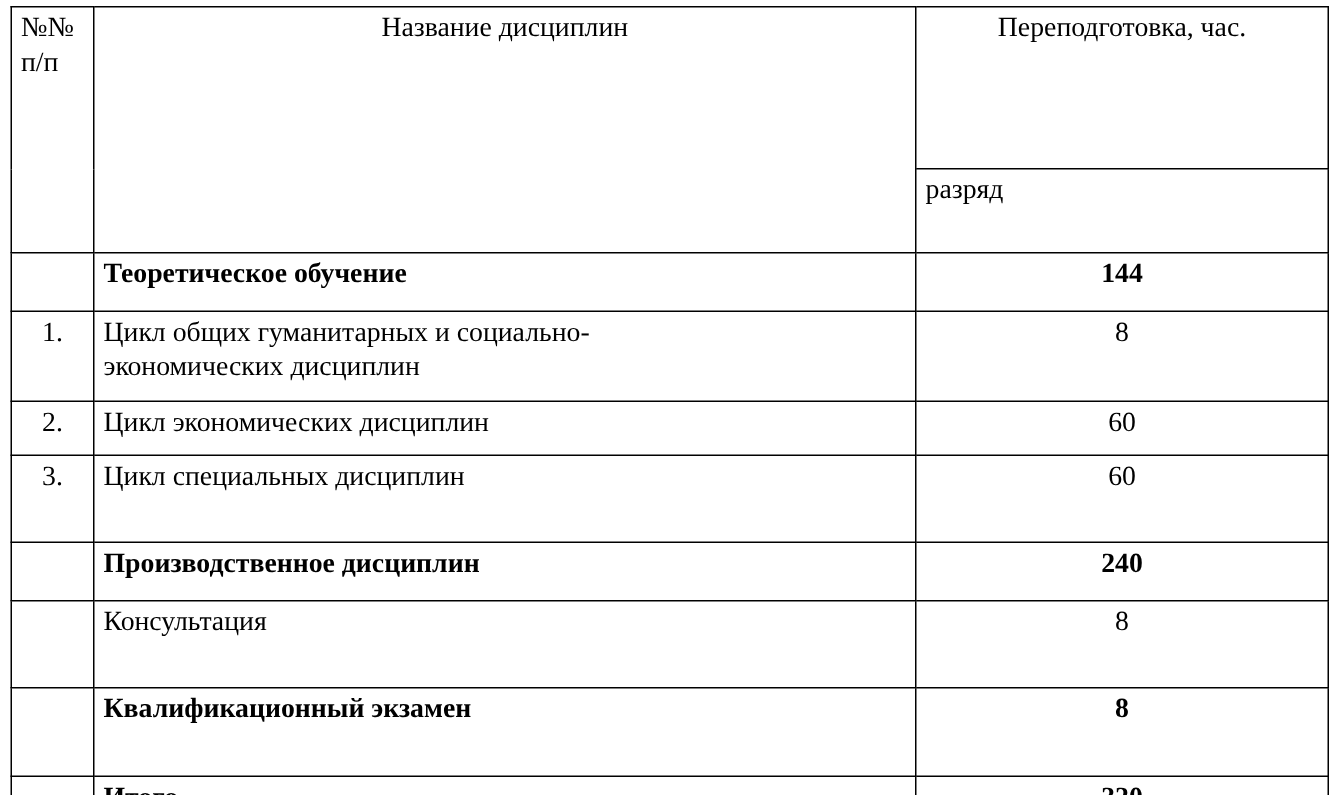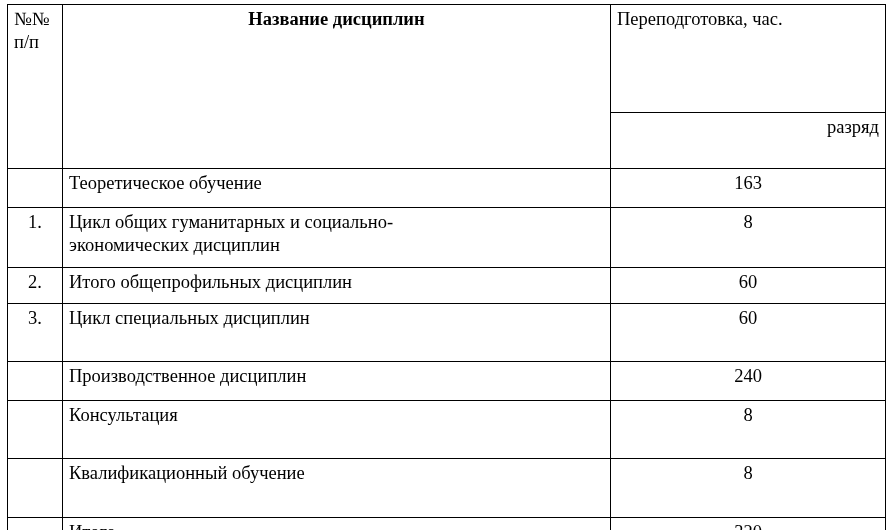--- a/index.html
+++ b/index.html
@@ -34,42 +34,42 @@
   }
   .pre { white-space: pre-line; }
 
   
   td.hdr-num {
     text-align: left;
     padding: 4px 2px 2px 5px;
   }
   td.hdr-name {
     text-align: center;
-    font-weight: bold;
+    font-weight: normal;
     padding-top: 4px;
   }
   td.hdr-hours {
-    text-align: left;
+    text-align: center;
     padding-top: 4px;
     height: 101px;
     margin-left: 24px;
   }
   td.hdr-sub {
-    text-align: right;
+    text-align: left;
     vertical-align: bottom;
     padding-bottom: 1px;
     height: 49px;
   }
 
   
   td.c-num  { text-align: center; padding-top: 4px; }
   td.c-name { text-align: left; padding-left: 8px; padding-top: 4px; }
   td.c-hours{ text-align: center; padding-top: 4px; }
 
-  tr.bold td.c-name, tr.bold td.c-hours { font-weight: normal; }
+  tr.bold td.c-name, tr.bold td.c-hours { font-weight: bold; }
 
   
   tr.r0 td { height: 32px; }
   tr.r1 td { height: 53px; }
   tr.r2 td { height: 29px; }
   tr.r3 td { height: 51px; }
   tr.r4 td { height: 32px; }
   tr.r5 td { height: 51px; }
   tr.r6 td { height: 52px; }
   tr.r7 td { height: 44px; }
@@ -105,33 +105,33 @@
     </tr>
     <tr>
       <td class="hdr-sub">
         <span>разряд</span>
       </td>
     </tr>
 
     <tr class="r0 bold">
       <td class="c-num"><span></span></td>
       <td class="c-name"><span class="pre">Теоретическое обучение</span></td>
-      <td class="c-hours"><span>163</span></td>
+      <td class="c-hours"><span>144</span></td>
     </tr>
 
     <tr class="r1">
       <td class="c-num"><span>1.</span></td>
       <td class="c-name"><span class="pre">Цикл общих гуманитарных и социально-
 экономических дисциплин</span></td>
       <td class="c-hours"><span>8</span></td>
     </tr>
 
     <tr class="r2">
       <td class="c-num"><span>2.</span></td>
-      <td class="c-name"><span class="pre">Итого общепрофильных дисциплин</span></td>
+      <td class="c-name"><span class="pre">Цикл экономических дисциплин</span></td>
       <td class="c-hours"><span>60</span></td>
     </tr>
 
     <tr class="r3">
       <td class="c-num"><span>3.</span></td>
       <td class="c-name"><span class="pre">Цикл специальных дисциплин</span></td>
       <td class="c-hours"><span>60</span></td>
     </tr>
 
     <tr class="r4 bold">
@@ -141,21 +141,21 @@
     </tr>
 
     <tr class="r5">
       <td class="c-num"><span></span></td>
       <td class="c-name"><span class="pre">Консультация</span></td>
       <td class="c-hours"><span>8</span></td>
     </tr>
 
     <tr class="r6 bold">
       <td class="c-num"><span></span></td>
-      <td class="c-name"><span class="pre">Квалификационный обучение</span></td>
+      <td class="c-name"><span class="pre">Квалификационный экзамен</span></td>
       <td class="c-hours vbottom"><span>8</span></td>
     </tr>
 
     <tr class="r7 bold">
       <td class="c-num"><span></span></td>
       <td class="c-name"><span class="pre">Итого</span></td>
       <td class="c-hours"><span>320</span></td>
     </tr>
   </tbody>
     </table>

